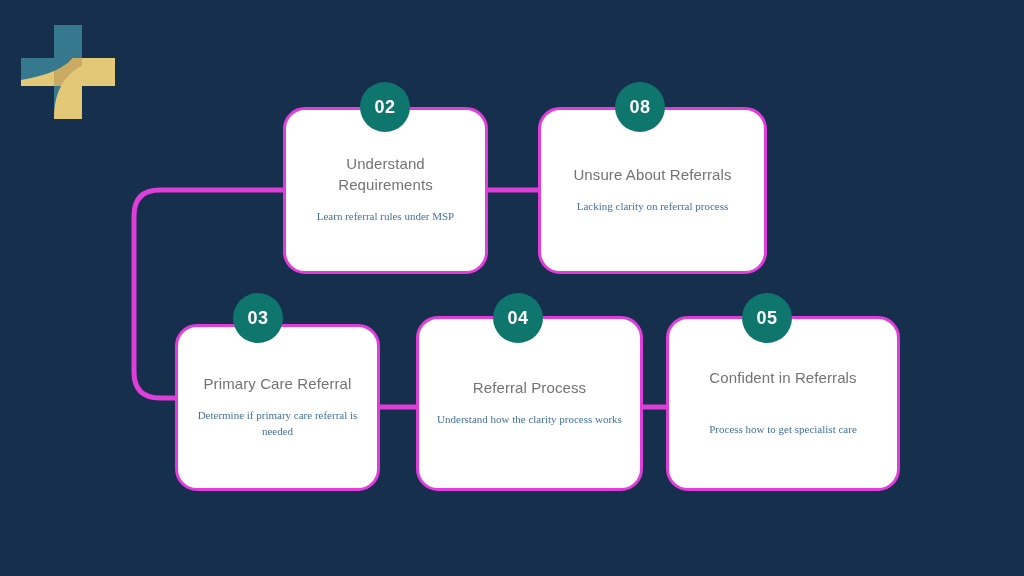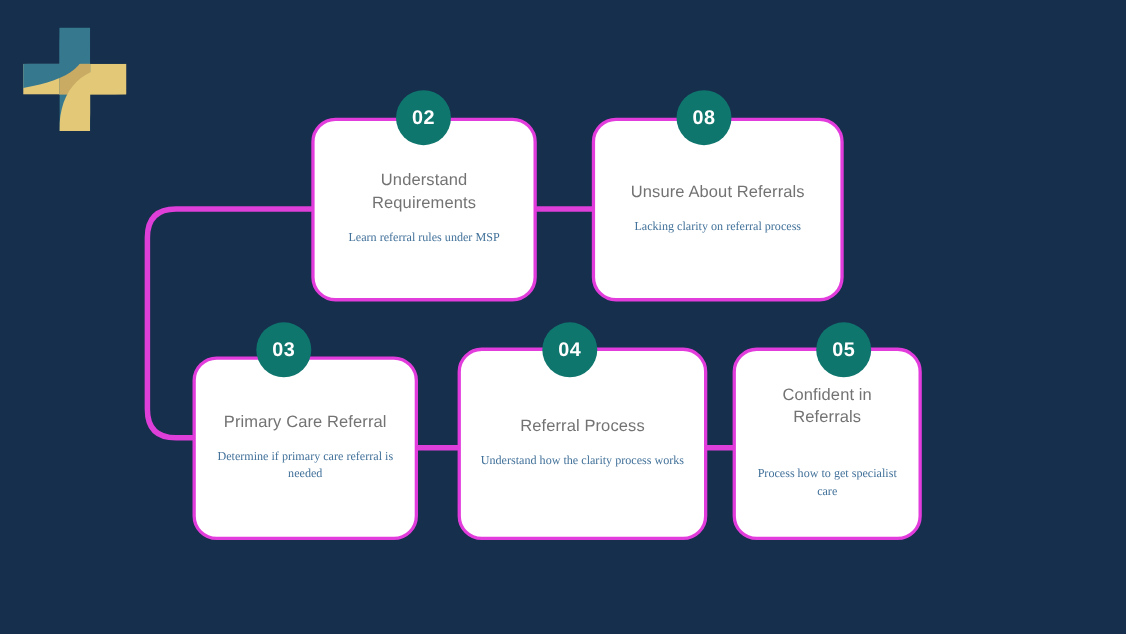--- a/index.html
+++ b/index.html
@@ -87,21 +87,21 @@
     justify-content: center;
     letter-spacing: 0.5px;
     z-index: 5;
   }
 
   
   #card-02 { left: 283px; top: 107px; width: 205px; height: 167px; }
   #card-01 { left: 538px; top: 107px; width: 229px; height: 167px; }
   #card-03 { left: 156px; top: 324px; width: 205px; height: 167px; margin-left: 19px; }
   #card-04 { left: 416px; top: 316px; width: 227px; height: 175px; }
-  #card-05 { left: 666px; top: 316px; width: 172px; height: 175px; gap: 20px; }
+  #card-05 { left: 666px; top: 316px; width: 234px; height: 175px; gap: 20px; }
 
   #badge-02 { left: 360px; top: 82px; }
   #badge-01 { left: 615px; top: 82px; }
   #badge-03 { left: 233px; top: 293px; text-align: center; }
   #badge-04 { left: 493px; top: 293px; }
   #badge-05 { left: 742px; top: 293px; }
 </style>
 </head>
 <body>
 

